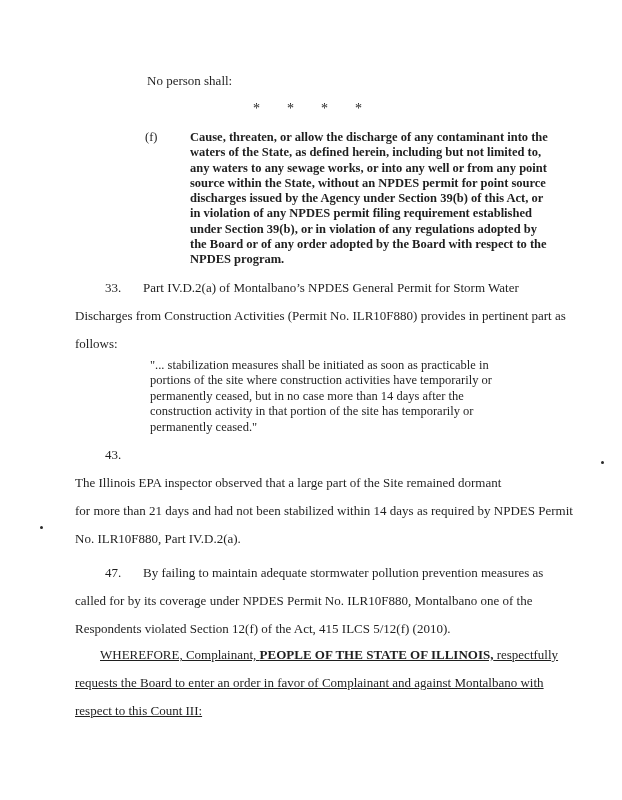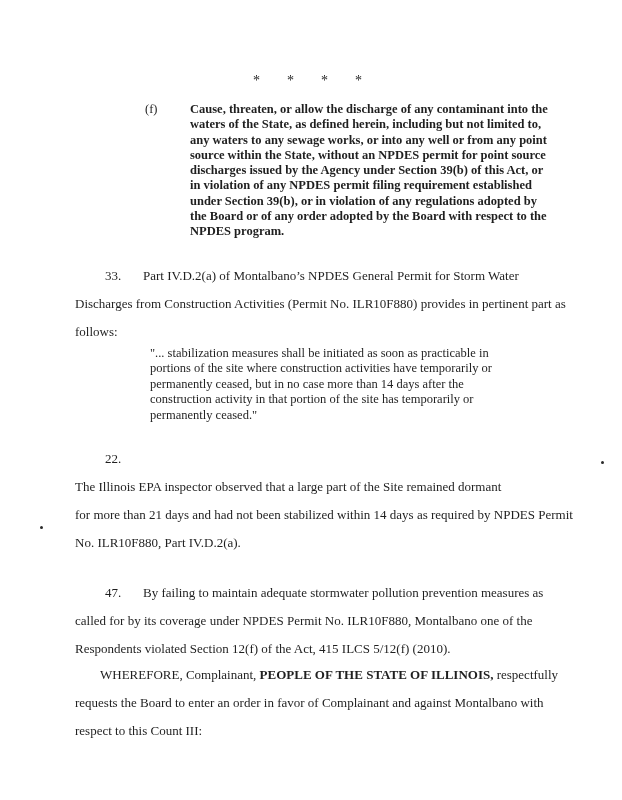--- a/index.html
+++ b/index.html
@@ -30,34 +30,35 @@
   .statute-subsection {
     display: flex;
     margin-top: 7px; margin-left: 70px;
     font-size: 12.5px; line-height: 15.3px;
   }
   .statute-subsection .sub-label { width: 45px; flex: none; }
   .statute-subsection .sub-text { white-space: pre; flex: 1; font-weight: bold; }
   .body-para {
     font-size: 13px; line-height: 28px;
     text-indent: 30px;
-    margin-top: 22px;
+    margin-top: 6px;
     font-weight: normal;
   }
   .para-num { display: inline-block; width: 38px; text-indent: 0; }
   .para-text { white-space: pre; }
   .permit-quote {
     margin-left: 75px; margin-top: 0;
     font-size: 12.5px; line-height: 15.5px;
     white-space: pre;
   }
   .wherefore-para {
     font-size: 13px; line-height: 28px;
     text-indent: 25px;
     margin-top: -2px;
+    text-decoration: underline;
   }
   .wherefore-para .party-bold { font-weight: bold; white-space: pre; }
   .wherefore-para .wf-seg { white-space: pre; }
   .page-number {
     text-align: center;
     font-size: 12.5px; line-height: 20px;
     margin-top: 1px;
   }
   .scan-dot {
     position: absolute;
@@ -66,20 +67,21 @@
     border-radius: 50%;
   }
   .scan-dot.left  { left: 40px;  top: 526px; }
   .scan-dot.right { left: 601px; top: 461px; }
 </style>
 </head>
 <body>
 
 <div class="page">
 
+  <p class="intro-line">No person shall:</p>
 
   <div class="asterisk-row">
     <span>*</span>
     <span>*</span>
     <span>*</span>
     <span>*</span>
   </div>
 
   <div class="statute-subsection">
     <span class="sub-label">(f)</span>
@@ -100,21 +102,21 @@
 follows:</span>
   </p>
 
   <div class="permit-quote">"... stabilization measures shall be initiated as soon as practicable in
 portions of the site where construction activities have temporarily or
 permanently ceased, but in no case more than 14 days after the
 construction activity in that portion of the site has temporarily or
 permanently ceased."</div>
 
   <p class="body-para">
-    <span class="para-num">22.</span><span class="para-text">The Illinois EPA inspector observed that a large part of the Site remained dormant
+    <span class="para-num">43.</span><span class="para-text">The Illinois EPA inspector observed that a large part of the Site remained dormant
 for more than 21 days and had not been stabilized within 14 days as required by NPDES Permit
 No. ILR10F880, Part IV.D.2(a).</span>
   </p>
 
   <p class="body-para">
     <span class="para-num">47.</span><span class="para-text">By failing to maintain adequate stormwater pollution prevention measures as
 called for by its coverage under NPDES Permit No. ILR10F880, Montalbano one of the
 Respondents violated Section 12(f) of the Act, 415 ILCS 5/12(f) (2010).</span>
   </p>
 

